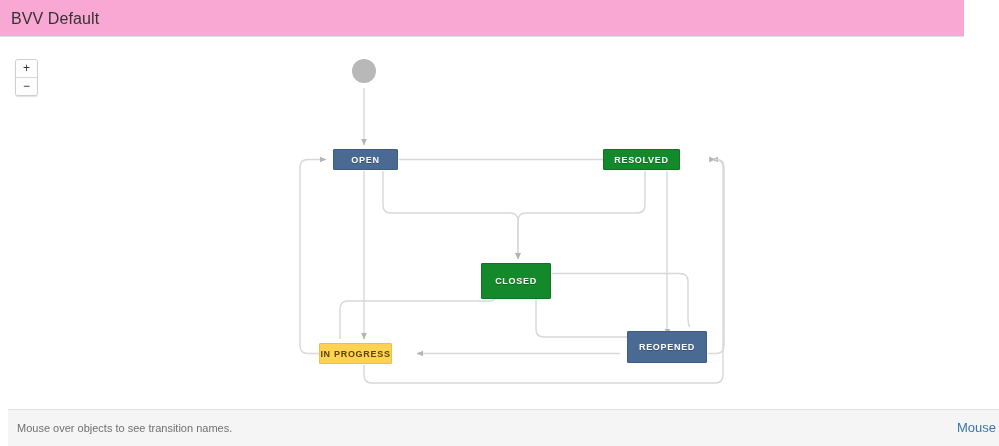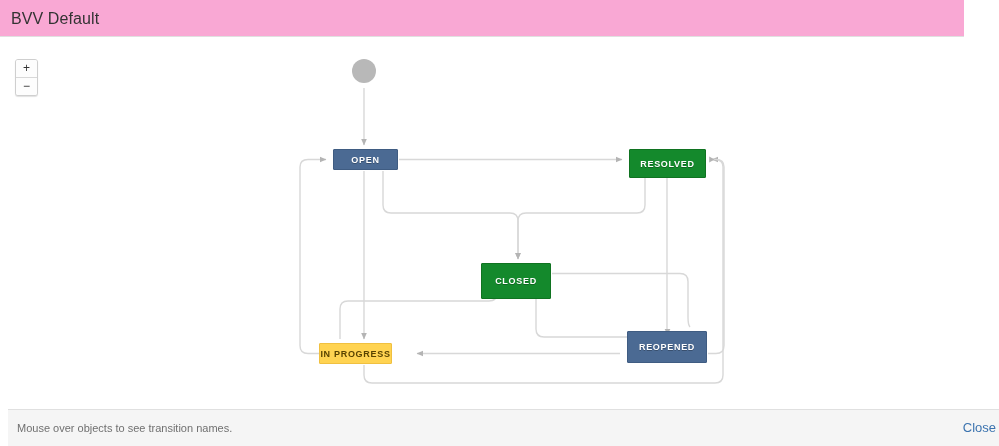--- a/index.html
+++ b/index.html
@@ -157,21 +157,21 @@
       <path d="M709.2,119.6 L709.2,125.4 L714.6,122.5 z"></path>
     </g>
   </svg>
 
   <div class="start-dot" style="left:352px;top:22px;width:24px;height:24px;"></div>
 
   <div class="node node-blue" style="left:333px;top:112px;width:65px;height:21px;">
     <span>OPEN</span>
   </div>
 
-  <div class="node node-green" style="left:629px;top:112px;width:77px;height:29px;">
+  <div class="node node-green" style="left:603px;top:112px;width:77px;height:21px;">
     <span>RESOLVED</span>
   </div>
 
   <div class="node node-green" style="left:481px;top:226px;width:70px;height:36px;">
     <span>CLOSED</span>
   </div>
 
   <div class="node node-yellow" style="left:319px;top:306px;width:73px;height:21px;">
     <span>IN PROGRESS</span>
   </div>
@@ -181,14 +181,14 @@
   </div>
 </div>
 
 <div id="zoom-controls">
   <span class="zoom-btn">+</span>
   <span class="zoom-btn">−</span>
 </div>
 
 <div id="footer">
   <div id="footer-hint">Mouse over objects to see transition names.</div>
-  <a id="footer-close">Close</a>
+  <a id="footer-close">Mouse</a>
 </div>
 
 </body></html>

